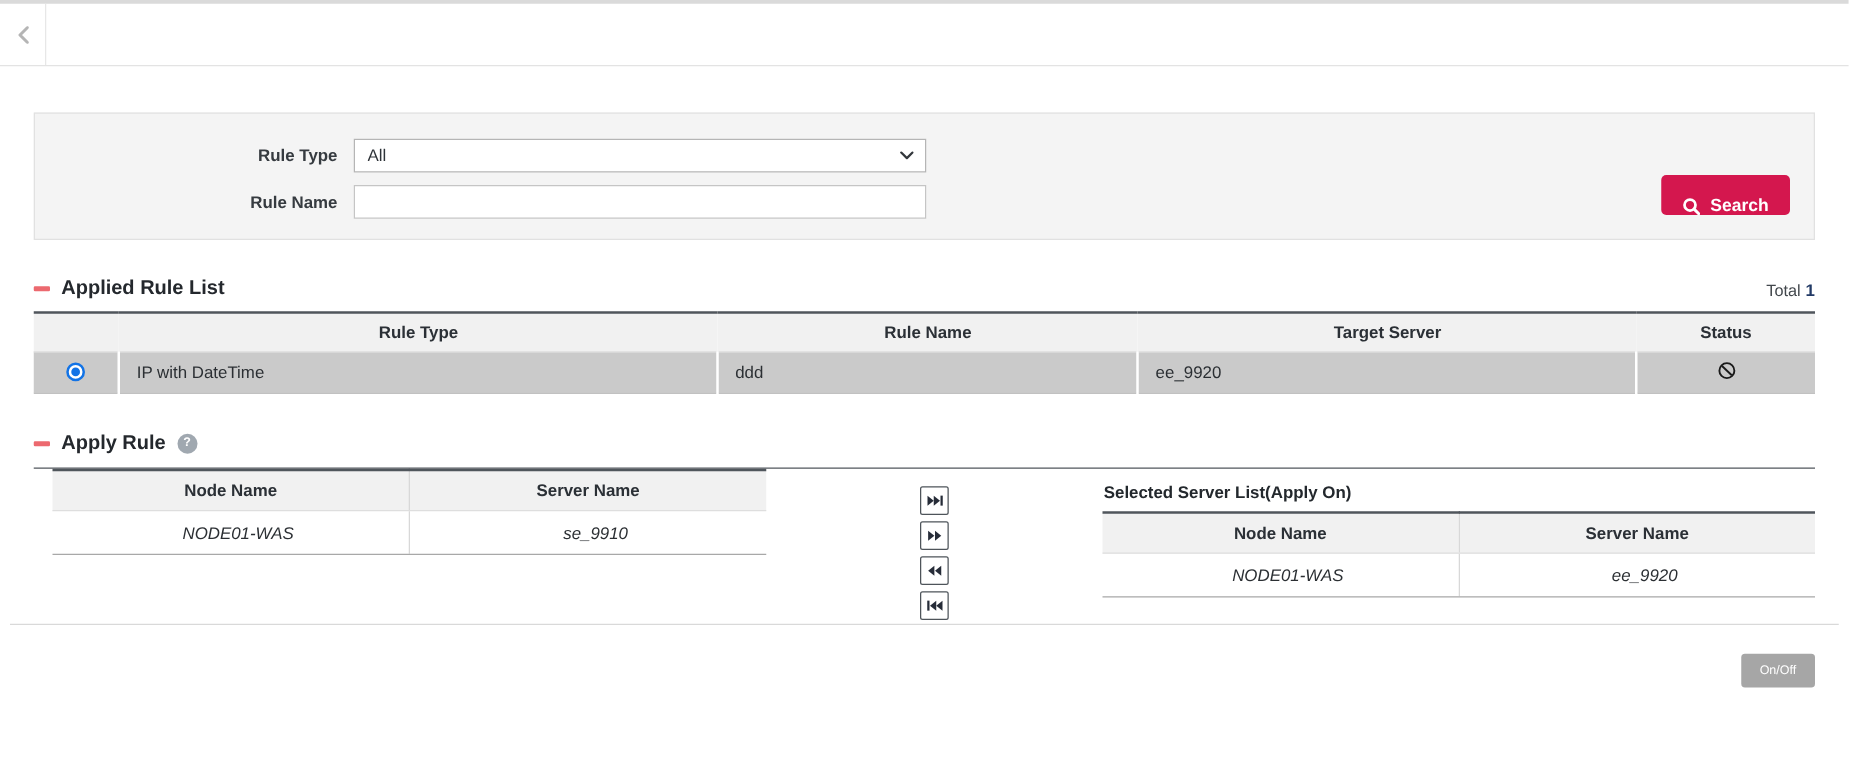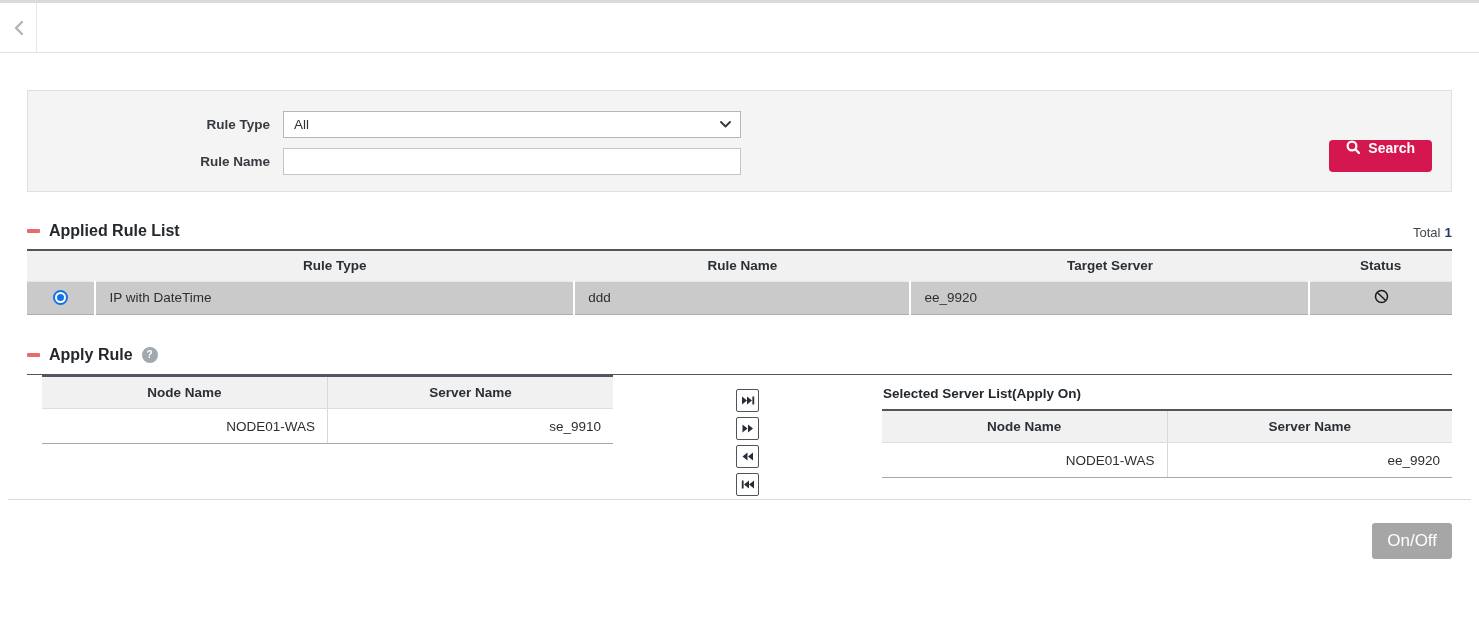--- a/index.html
+++ b/index.html
@@ -43,21 +43,21 @@
     padding:0 28px 0 10px; appearance:none; -webkit-appearance:none; border-radius:0;
   }
   .select-chevron { position:absolute; right:10px; top:10px; pointer-events:none; line-height:0; }
   .rule-name-input {
     width:458px; height:27px; border:1px solid #c5c5c5; background:#fff;
     font-family:"Liberation Sans", sans-serif; font-size:13.5px; color:#2e3338;
     padding:0 10px; border-radius:0;
   }
   .search-btn {
     position:absolute; right:19px; bottom:19px; height:32px;
-    display:flex; align-items:flex-start; gap:8px; padding:0 17px;
+    display:flex; align-items:flex-end; gap:8px; padding:0 17px;
     background:#d4174e; color:#fff; border:none; border-radius:4px;
     font-family:"Liberation Sans", sans-serif; font-size:14px; font-weight:bold; cursor:pointer;
   }
 
   
   .section { margin:0 27px; }
   .section-head {
     display:flex; justify-content:space-between; align-items:flex-end;
     margin-top:30px; padding-bottom:9px;
   }
@@ -105,34 +105,34 @@
     gap:5px; padding-top:14px;
   }
   .server-title { font-size:13.5px; font-weight:bold; color:#23282d; padding:11px 0 8px 1px; }
   .server-table { width:100%; border-collapse:collapse; border-top:2px solid #50565c; table-layout:fixed; }
   .server-table th {
     background:#f1f1f1; height:33px; font-size:13.5px; font-weight:bold; color:#2b3036;
     border-bottom:1px solid #dedede; text-align:center; padding:0;
   }
   .server-table td {
     background:#fff; height:35px; font-size:13.5px; color:#2b2f33;
-    border-bottom:1px solid #a8a8a8; padding:0 12px 0 12px; text-align:right;
+    border-bottom:1px solid #a8a8a8; padding:0 0 0 12px; text-align:center;font-style:italic;
   }
   .server-table th + th, .server-table td + td { border-left:1px solid #d8d8d8; }
   .transfer-btn {
     width:23px; height:23px; background:#fff; border:1px solid #4e545a; border-radius:2px;
     display:flex; align-items:center; justify-content:center; padding:0; cursor:pointer;
   }
 
   
   .footer-line { margin:3px 8px 0; border-top:1px solid #d9d9d9; }
   .footer-actions { display:flex; justify-content:flex-end; margin:23px 27px 0; }
   .onoff-btn {
     background:#a6a6a6; color:#fff; border:none; border-radius:3px;
-    padding:8px 15px; font-family:"Liberation Sans", sans-serif; font-size:17px; cursor:pointer;
+    padding:8px 15px; font-family:"Liberation Sans", sans-serif; font-size:10px; cursor:pointer;
   }
 </style>
 </head>
 <body>
 
 <div class="topbar">
   <div class="back-btn">
     <span style="line-height:0;">
       <svg width="9" height="14" viewBox="0 0 9 14">
           <path d="M8 1 L2 7 L8 13" fill="none" stroke="#b5b5b5" stroke-width="2.4" stroke-linecap="round" stroke-linejoin="round"></path>

